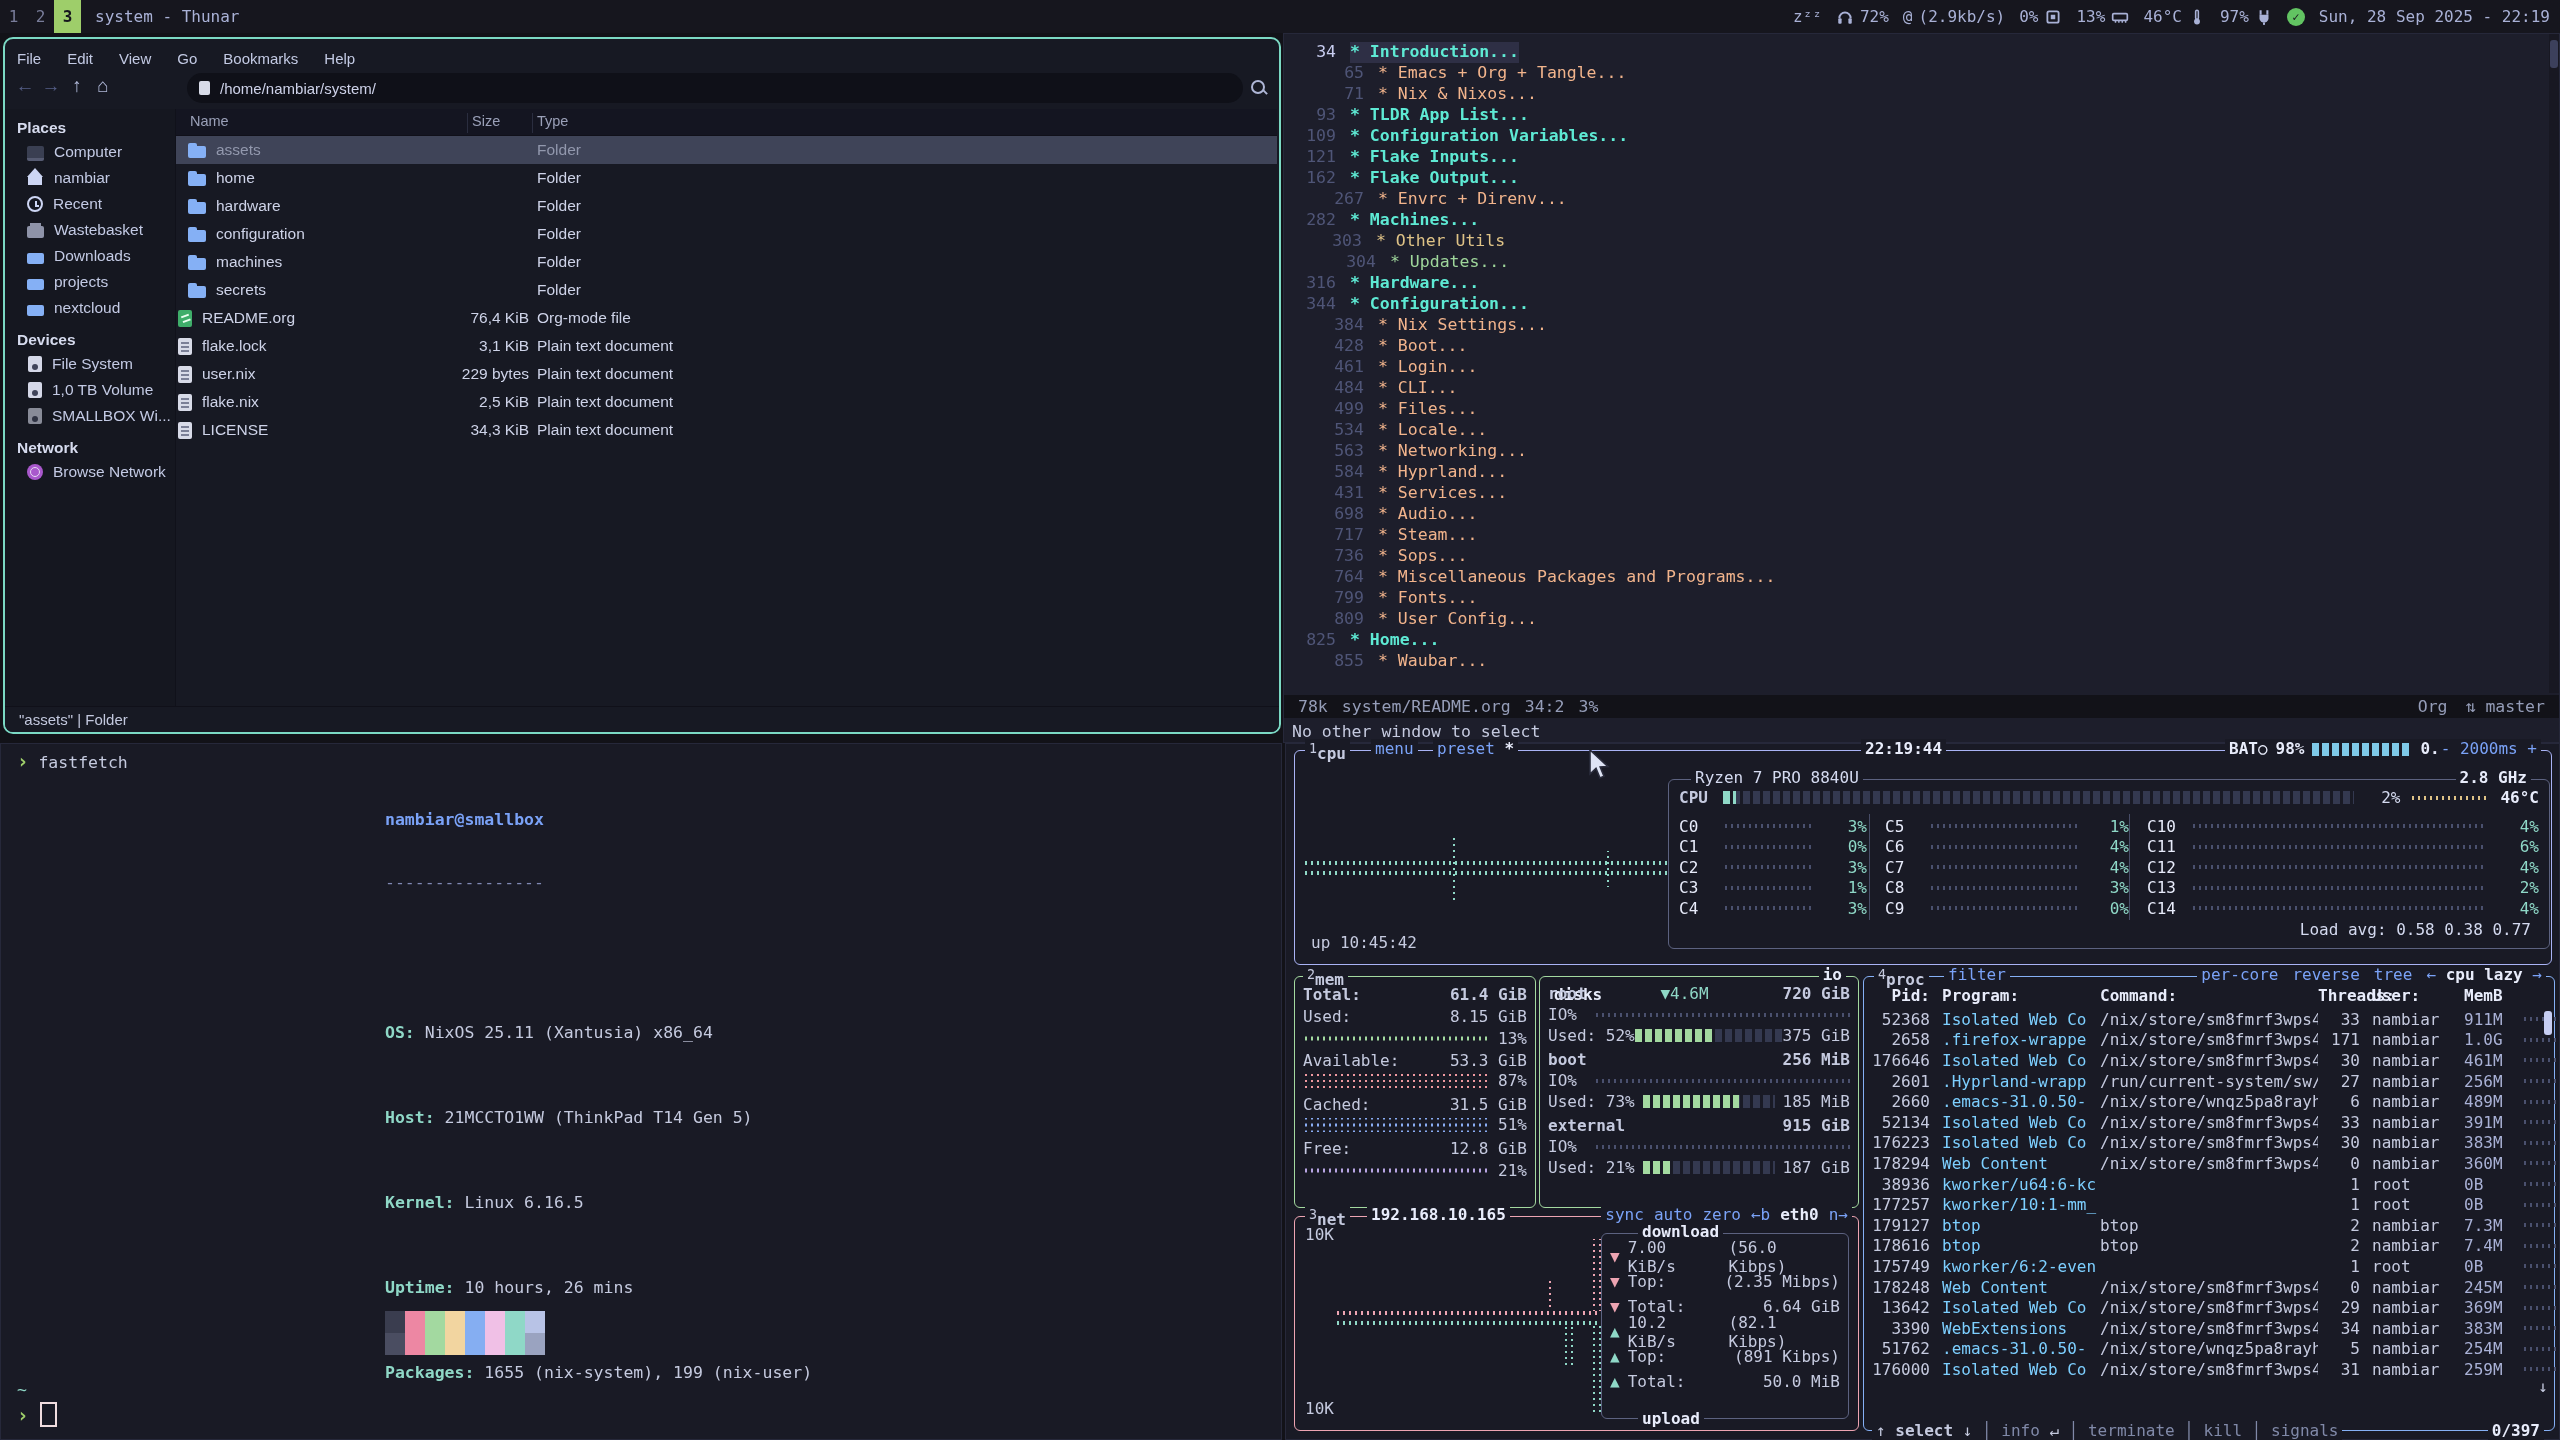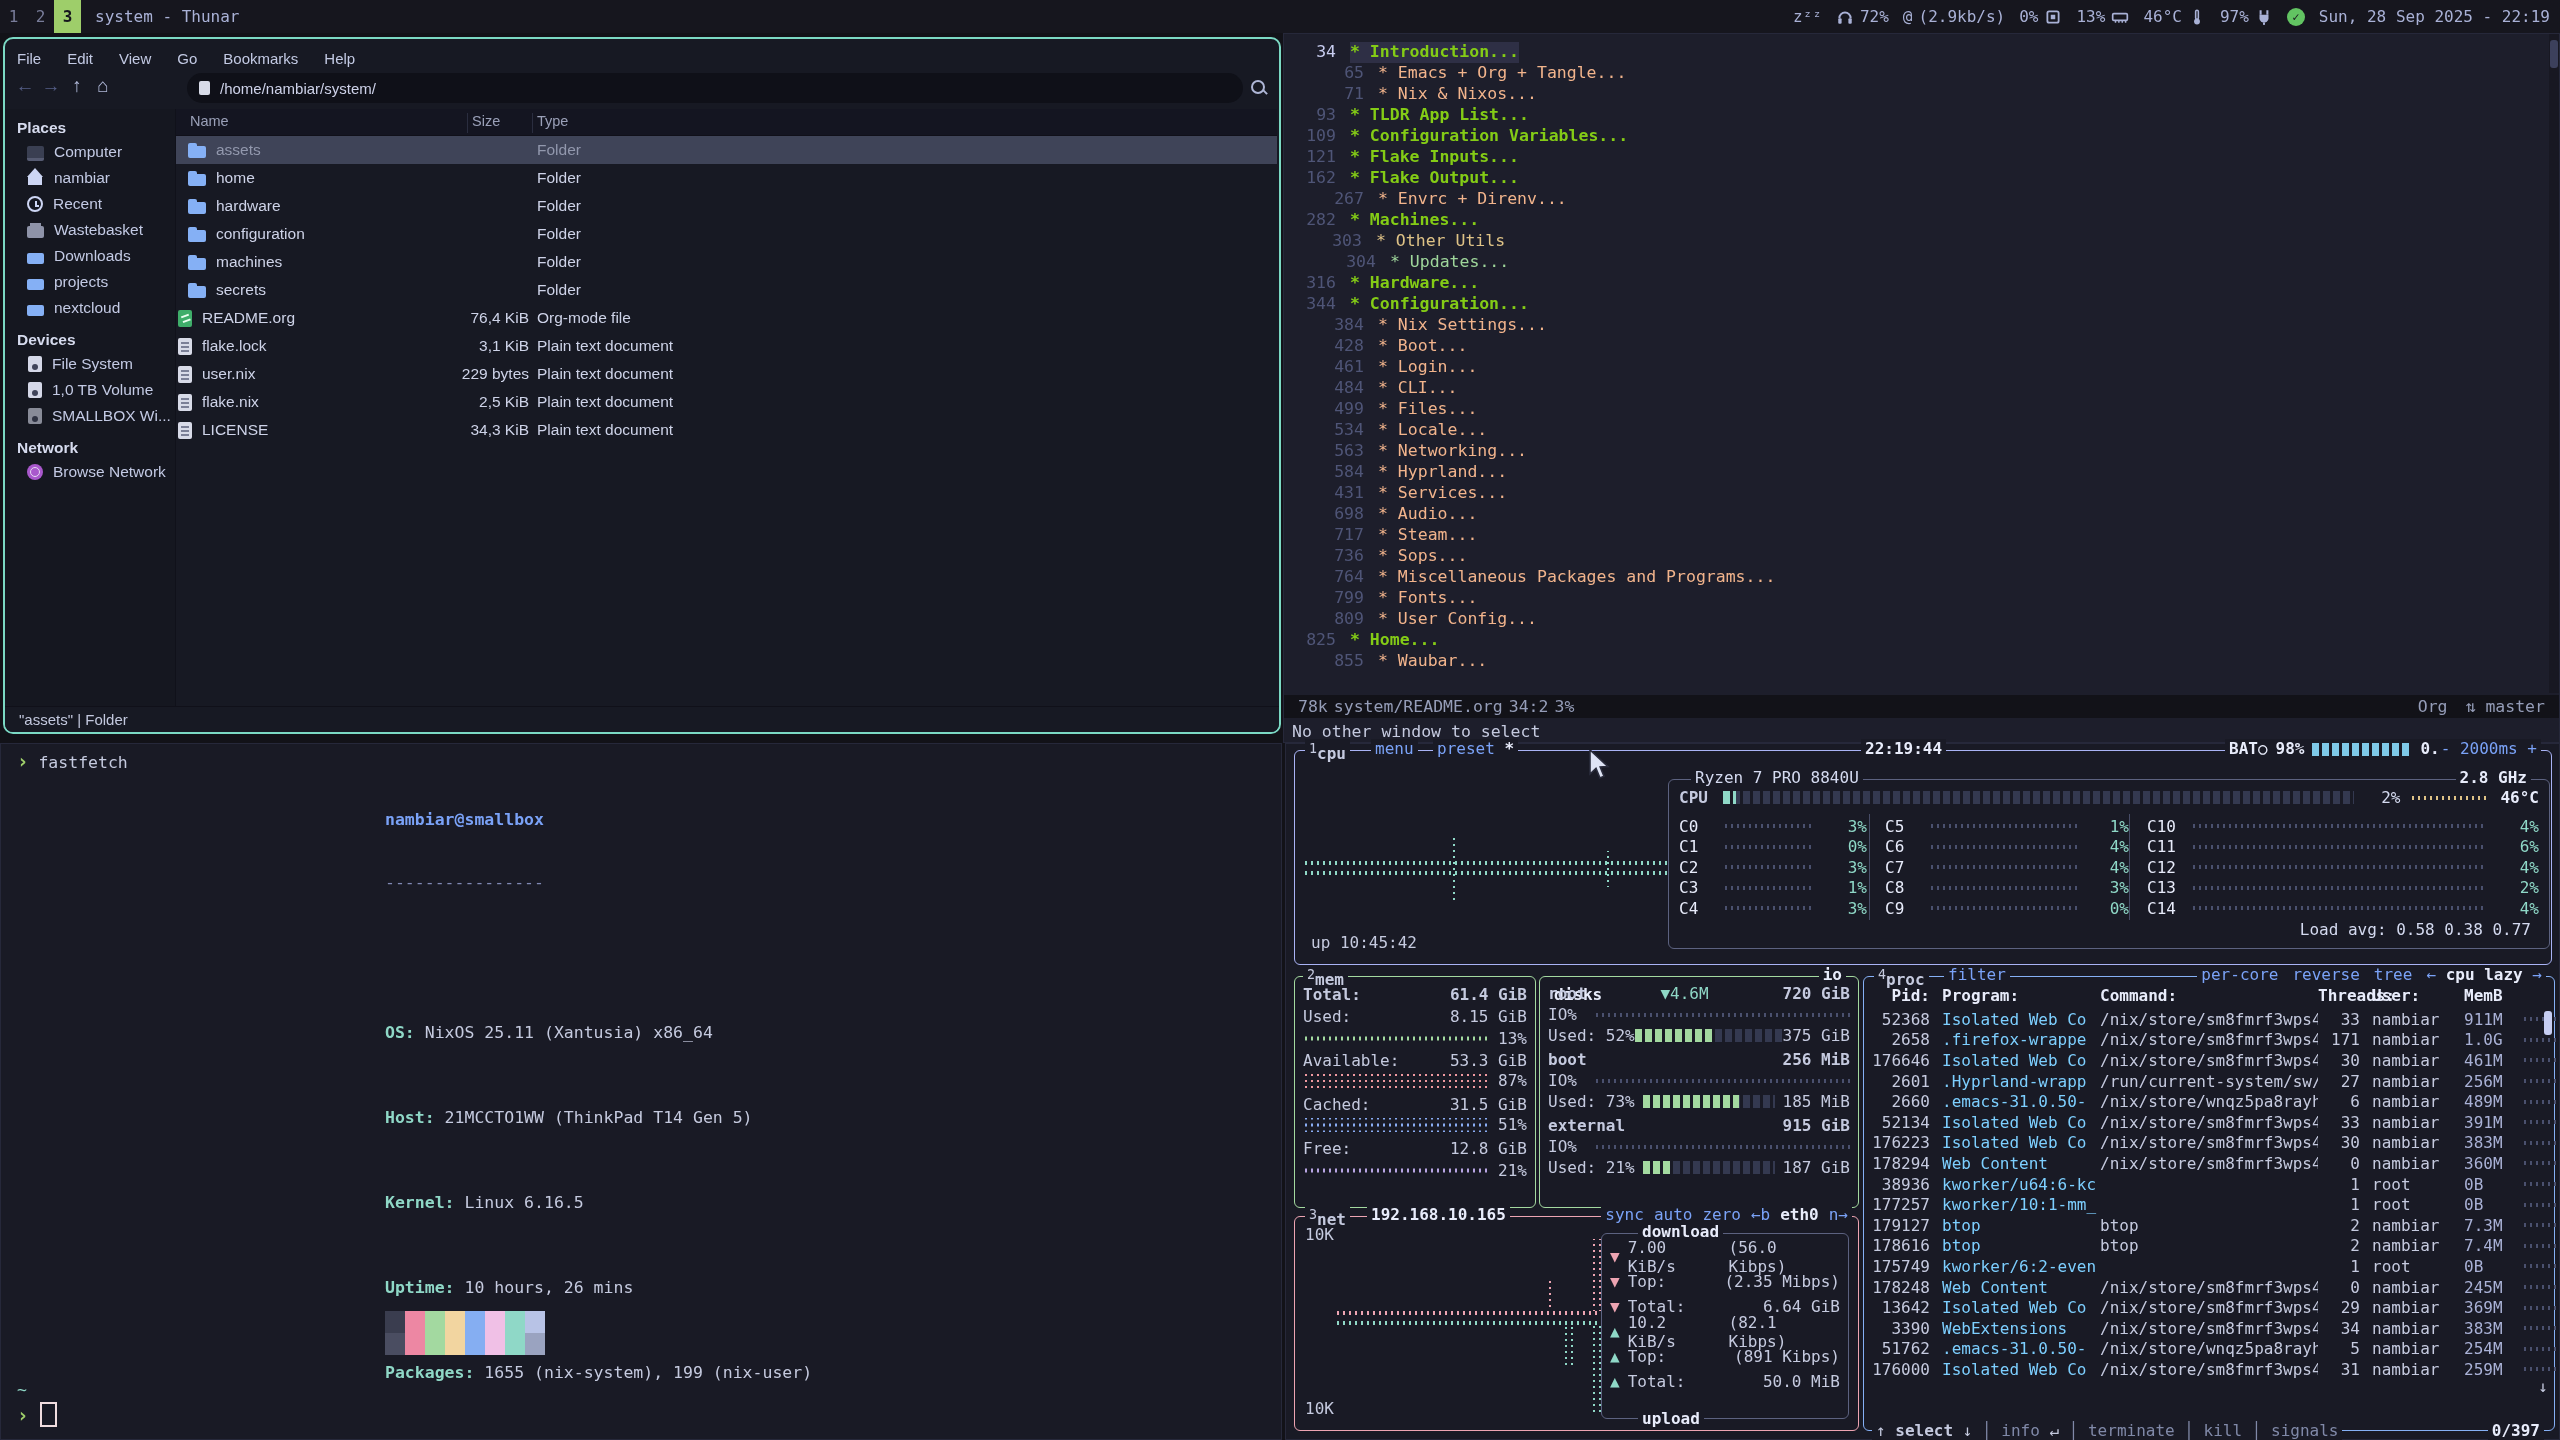--- a/index.html
+++ b/index.html
@@ -73,29 +73,29 @@
   .th-type{position:absolute;left:361px;top:5px;white-space:nowrap;}
   .th-status{position:absolute;left:0;right:0;bottom:0;height:25px;border-top:1px solid #101019;display:flex;align-items:center;
     padding-left:14px;color:#c3c8de;background:#171923;border-radius:0 0 8px 8px;}
   
   #emacs{position:absolute;left:1283px;top:33px;width:1277px;height:710px;background:#1d1e2b;border:1px solid #26283a;box-sizing:border-box;
     font-size:16.5px;}
   .em-lines{position:absolute;left:0;top:8px;right:12px;}
   .em-line{height:21px;display:flex;white-space:pre;}
   .em-num{width:52px;text-align:right;color:#4f5577;flex:none;}
   .em-text{margin-left:14px;}
-  .em-line.l1 .em-text{color:#84cc16;font-weight:bold;}
+  .em-line.l1 .em-text{color:#5eead4;font-weight:bold;}
   .em-line.l2 .em-text{color:#f2b48c;}
   .em-line.l3 .em-text{color:#dfc387;}
   .em-line.l4 .em-text{color:#9fd69b;}
   .em-line.current .em-num{color:#c8cdf0;}
   .em-line.current .em-text{background:#2e2f45;}
   .i1{padding-left:28px;}.i2{padding-left:26px;}.i3{padding-left:40px;}
   .em-modeline{position:absolute;left:0;right:0;top:661px;height:23px;background:#121218;color:#959db8;
-    display:flex;align-items:center;padding:0 14px;gap:6px;}
+    display:flex;align-items:center;padding:0 14px;gap:14px;}
   .em-modeline .right{margin-left:auto;display:flex;gap:18px;}
   .em-echo{position:absolute;left:8px;top:688px;color:#c5cadf;}
   .em-scroll{position:absolute;right:0;top:0;bottom:49px;width:10px;background:#181822;}
   .em-thumb{position:absolute;right:1px;top:6px;width:8px;height:28px;background:#3c405c;border-radius:3px;}
   
   #term{position:absolute;left:0;top:743px;width:1282px;height:697px;background:#191a25;border:1px solid #26283a;box-sizing:border-box;font-size:16.5px;}
   .tm-prompt{position:absolute;left:16px;top:6px;}
   .tm-chev{color:#9ece6a;font-weight:bold;font-size:19px;}
   .tm-info{position:absolute;left:384px;top:22px;line-height:21.3px;white-space:pre;}
   .tm-user{color:#7aa2f7;font-weight:bold;}

